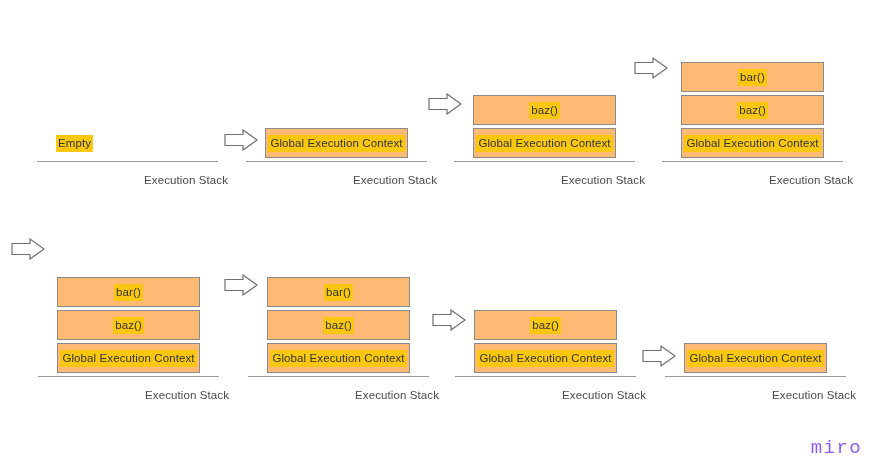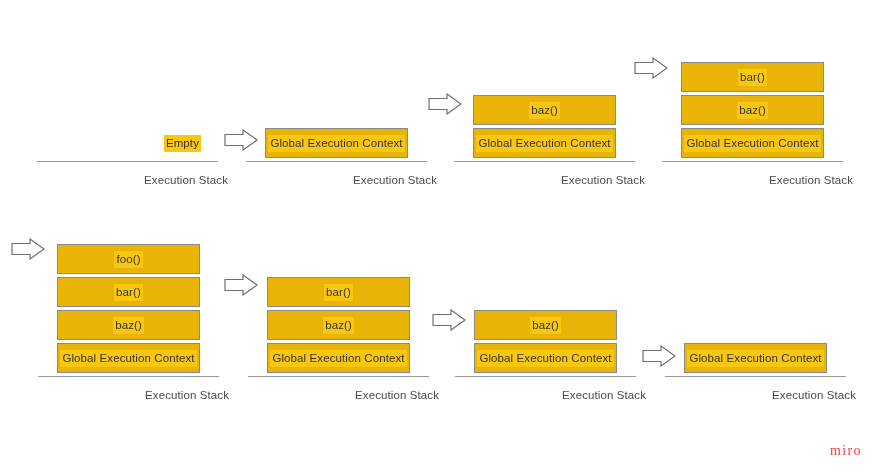--- a/index.html
+++ b/index.html
@@ -32,41 +32,41 @@
     left: 0;
     bottom: 30px;
     display: flex;
     flex-direction: column;
     gap: 3px;
   }
   .frame {
     width: 143px;
     height: 30px;
     border: 1px solid #8a8a8a;
-    background: #eab308;
+    background: #fdba74;
     display: flex;
     align-items: center;
     justify-content: center;
     box-sizing: border-box;
   }
   .frame-label {
     background: #fac710;
     color: #333333;
     font-size: 11.5px;
     line-height: 15px;
     padding: 1px 2px;
     white-space: nowrap;
     letter-spacing: 0.1px;
   }
   .empty-slot {
     width: 145px;
     height: 30px;
     display: flex;
     align-items: center;
-    justify-content: flex-end;
+    justify-content: flex-start;
     box-sizing: border-box;
   }
 
   .baseline {
     position: absolute;
     left: -19px;
     bottom: 26px;
     width: 181px;
     height: 1px;
     background: #9a9a9a;
@@ -93,24 +93,24 @@
     display: block;
     width: 34px;
     height: 22px;
   }
 
   
   .watermark {
     position: absolute;
     right: 18px;
     bottom: 14px;
-    font-size: 14px;
-    color: #ef4444;
+    font-size: 19px;
+    color: #8b5cf6;
     letter-spacing: 1.4px;
-    font-family: Liberation Serif, serif;
+    font-family: Liberation Mono, monospace;
   }
 </style>
 </head>
 <body>
 
 <div id="canvas">
 
   <div class="stack-group" style="left:56px; top:96px; width:145px; height:92px;">
     <div class="stack-frames">
       <div class="empty-slot">
@@ -180,23 +180,20 @@
 
   <div class="arrow" style="left:11px; top:238px;">
     <svg viewBox="0 0 34 22" xmlns="http://www.w3.org/2000/svg">
       <polygon points="1,5.5 19,5.5 19,1 33,11 19,21 19,16.5 1,16.5" fill="#ffffff" stroke="#6f6f6f" stroke-width="1.2" stroke-linejoin="miter"></polygon>
     </svg>
   </div>
 
   <div class="stack-group" style="left:57px; top:205px; width:145px; height:198px;">
     <div class="stack-frames">
       <div class="frame">
-        <span class="frame-label">foo()</span>
-      </div>
-      <div class="frame">
         <span class="frame-label">bar()</span>
       </div>
       <div class="frame">
         <span class="frame-label">baz()</span>
       </div>
       <div class="frame">
         <span class="frame-label">Global Execution Context</span>
       </div>
     </div>
     <div class="baseline"></div>

